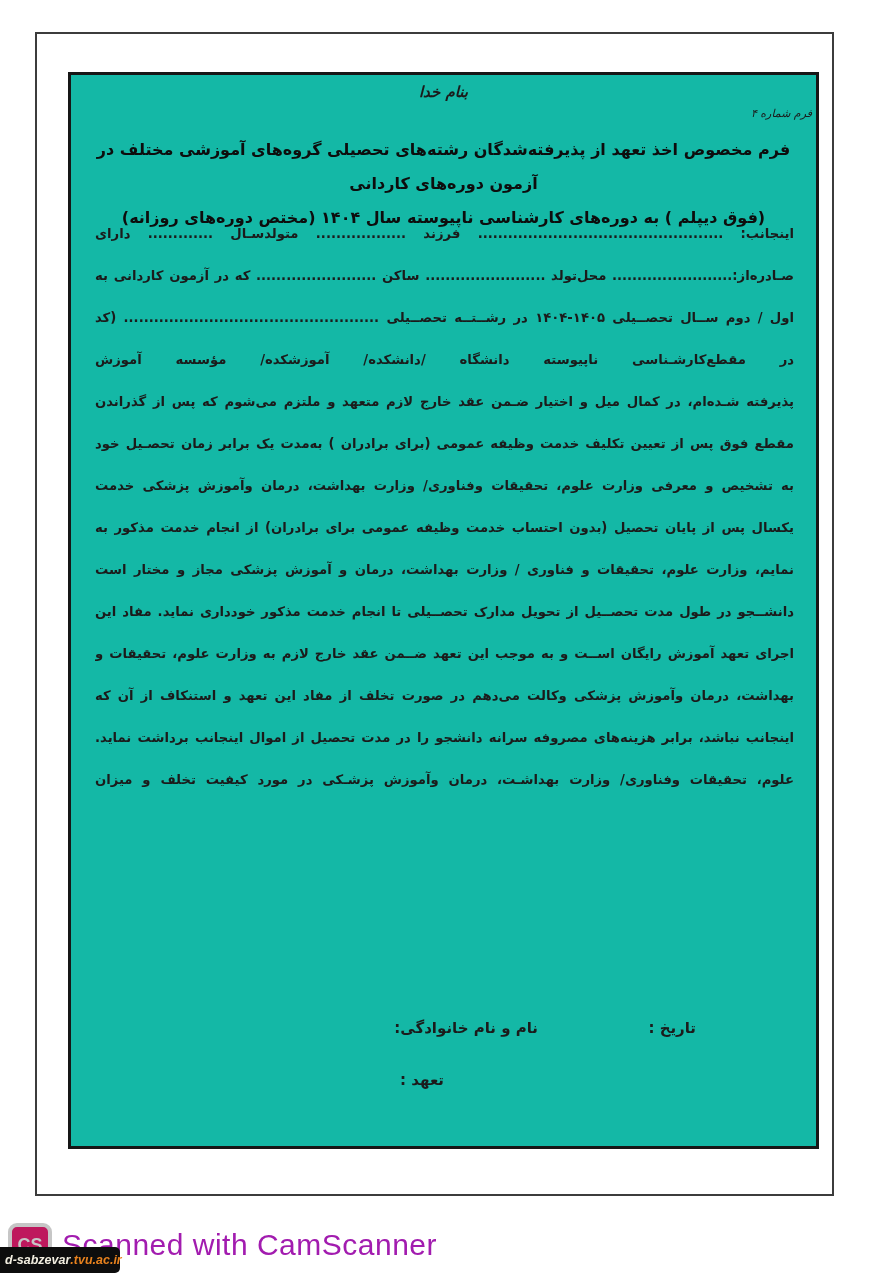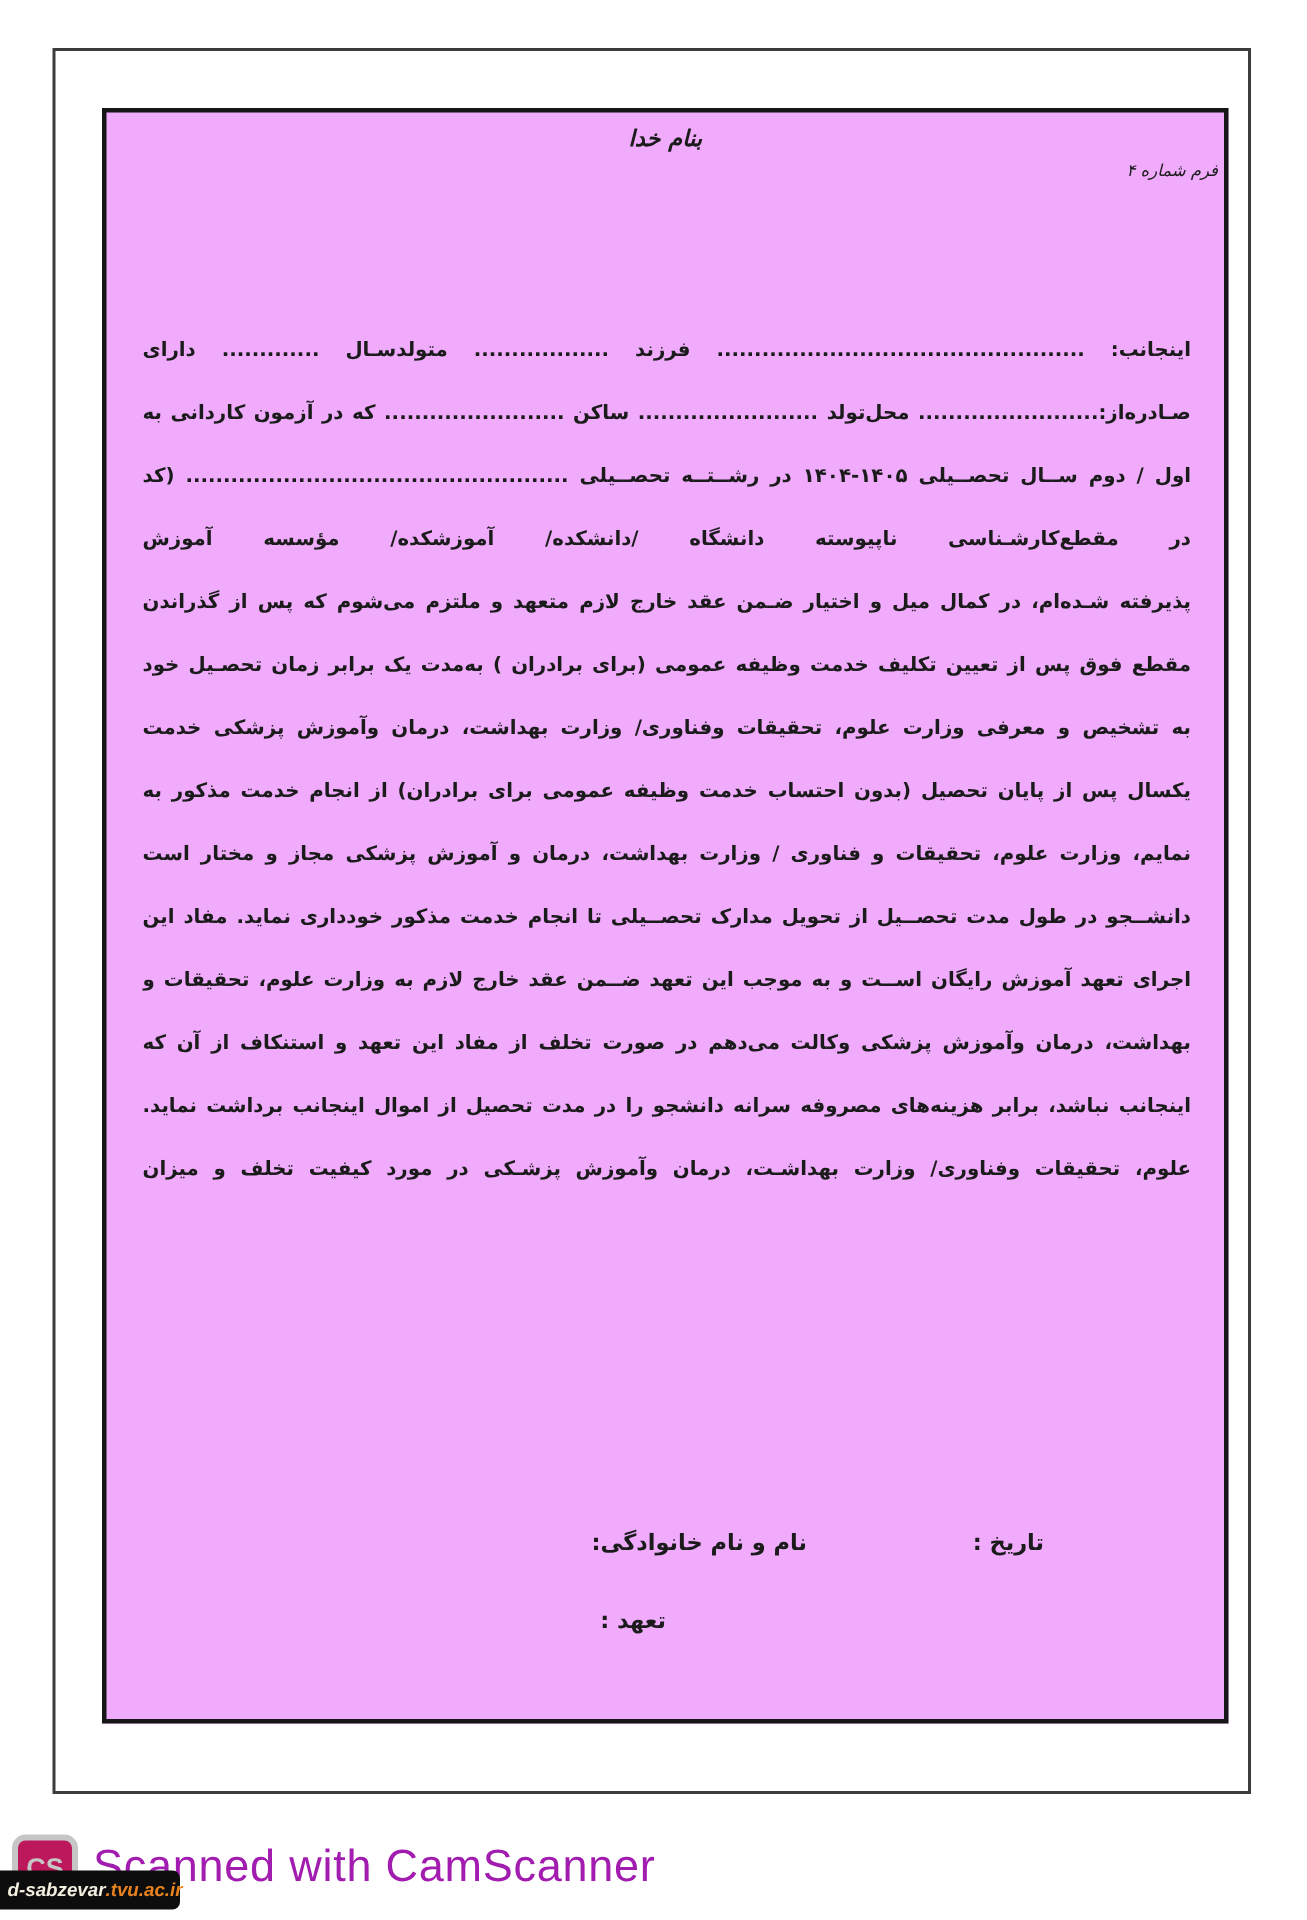--- a/index.html
+++ b/index.html
@@ -6,21 +6,21 @@
   body{
     width:871px;height:1280px;position:relative;background:#ffffff;
     font-family:"DejaVu Sans",sans-serif;color:#1b1b1b;overflow:hidden;
   }
   .outer-frame{
     position:absolute;left:35px;top:32px;width:795px;height:1160px;
     border:2px solid #3c3c3c;background:#fff;
   }
   .inner-frame{
     position:absolute;left:68px;top:72px;width:745px;height:1071px;
-    border:3px solid #161616;background:#f0abfc;
+    border:3px solid #161616;background:#14b8a6;
   }
   .bismillah{
     position:absolute;top:8px;left:0;width:100%;text-align:center;
     font-size:15px;font-weight:700;font-style:italic;direction:rtl;
   }
   .form-no{
     position:absolute;top:32px;right:4px;
     font-size:11px;font-weight:400;font-style:italic;direction:rtl;
   }
   .title{
@@ -72,20 +72,24 @@
 </style>
 </head>
 <body>
 
 <div class="outer-frame"></div>
 
 <div class="inner-frame">
   <div class="bismillah">بنام خدا</div>
   <div class="form-no">فرم شماره ۴</div>
 
+  <div class="title">
+    <div>فرم مخصوص اخذ تعهد از پذیرفته‌شدگان رشته‌های تحصیلی گروه‌های آموزشی مختلف در آزمون دوره‌های کاردانی</div>
+    <div>(فوق دیپلم ) به دوره‌های کارشناسی ناپیوسته سال ۱۴۰۴ (مختص دوره‌های روزانه)</div>
+  </div>
 
   <div class="textblock">
     <div class="line">اینجانب: ................................................. فرزند .................. متولدسـال ............. دارای شـناسنامه شماره .....................................</div>
     <div class="line">صـادره‌از:........................ محل‌تولد ........................ ساکن ........................ که در آزمون کاردانی به کارشناسی ناپیوسته نیمسال</div>
     <div class="line">اول / دوم ســال تحصــیلی ۱۴۰۵-۱۴۰۴ در رشــتــه تحصــیلی ................................................... (کد رشــته محل ...........)</div>
     <div class="line">در مقطع‌کارشـناسی ناپیوسته دانشگاه /دانشکده/ آموزشکده/ مؤسسه آموزش عالی...............................................................</div>
     <div class="line">پذیرفته شـده‌ام، در کمال میل و اختیار ضـمن عقد خارج لازم متعهد و ملتزم می‌شوم که پس از گذراندن دوره تحصیلی در</div>
     <div class="line">مقطع فوق پس از تعیین تکلیف خدمت وظیفه عمومی (برای برادران ) به‌مدت یک برابر زمان تحصـیل خود در صورت نیاز و</div>
     <div class="line">به تشخیص و معرفی وزارت علوم، تحقیقات وفناوری/ وزارت بهداشت، درمان وآموزش پزشکی خدمت نمایم. چنانچه ظرف</div>
     <div class="line">یکسال پس از پایان تحصیل (بدون احتساب خدمت وظیفه عمومی برای برادران) از انجام خدمت مذکور به نحو فوق استنکاف</div>

